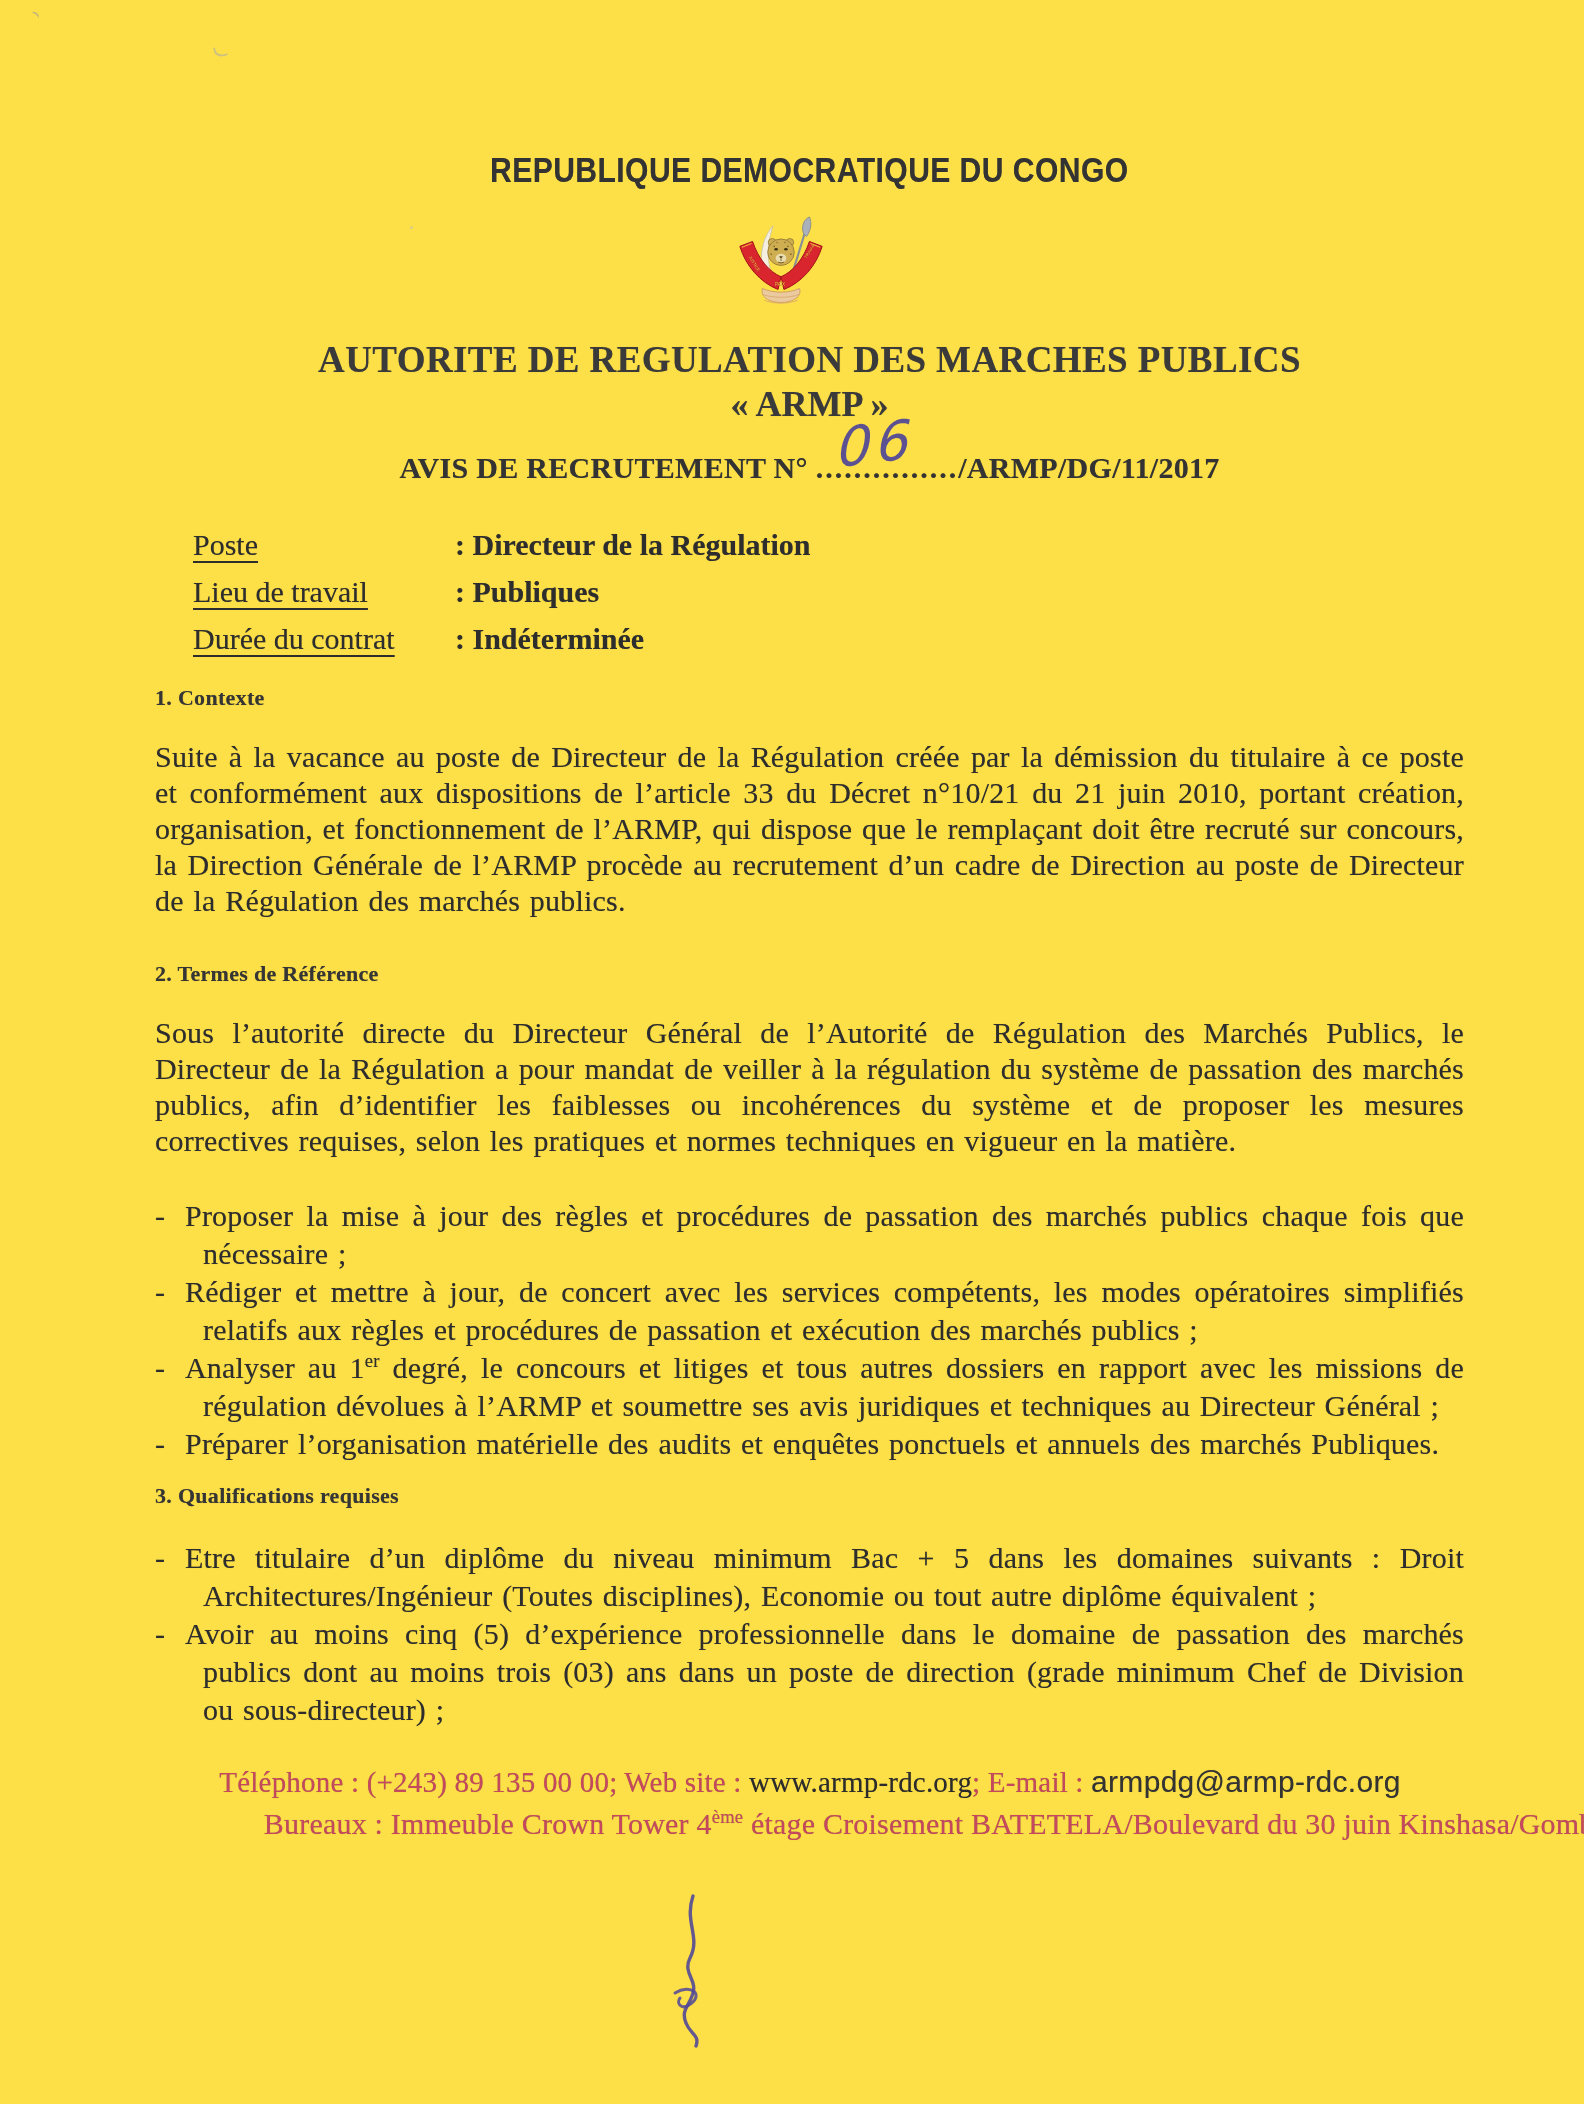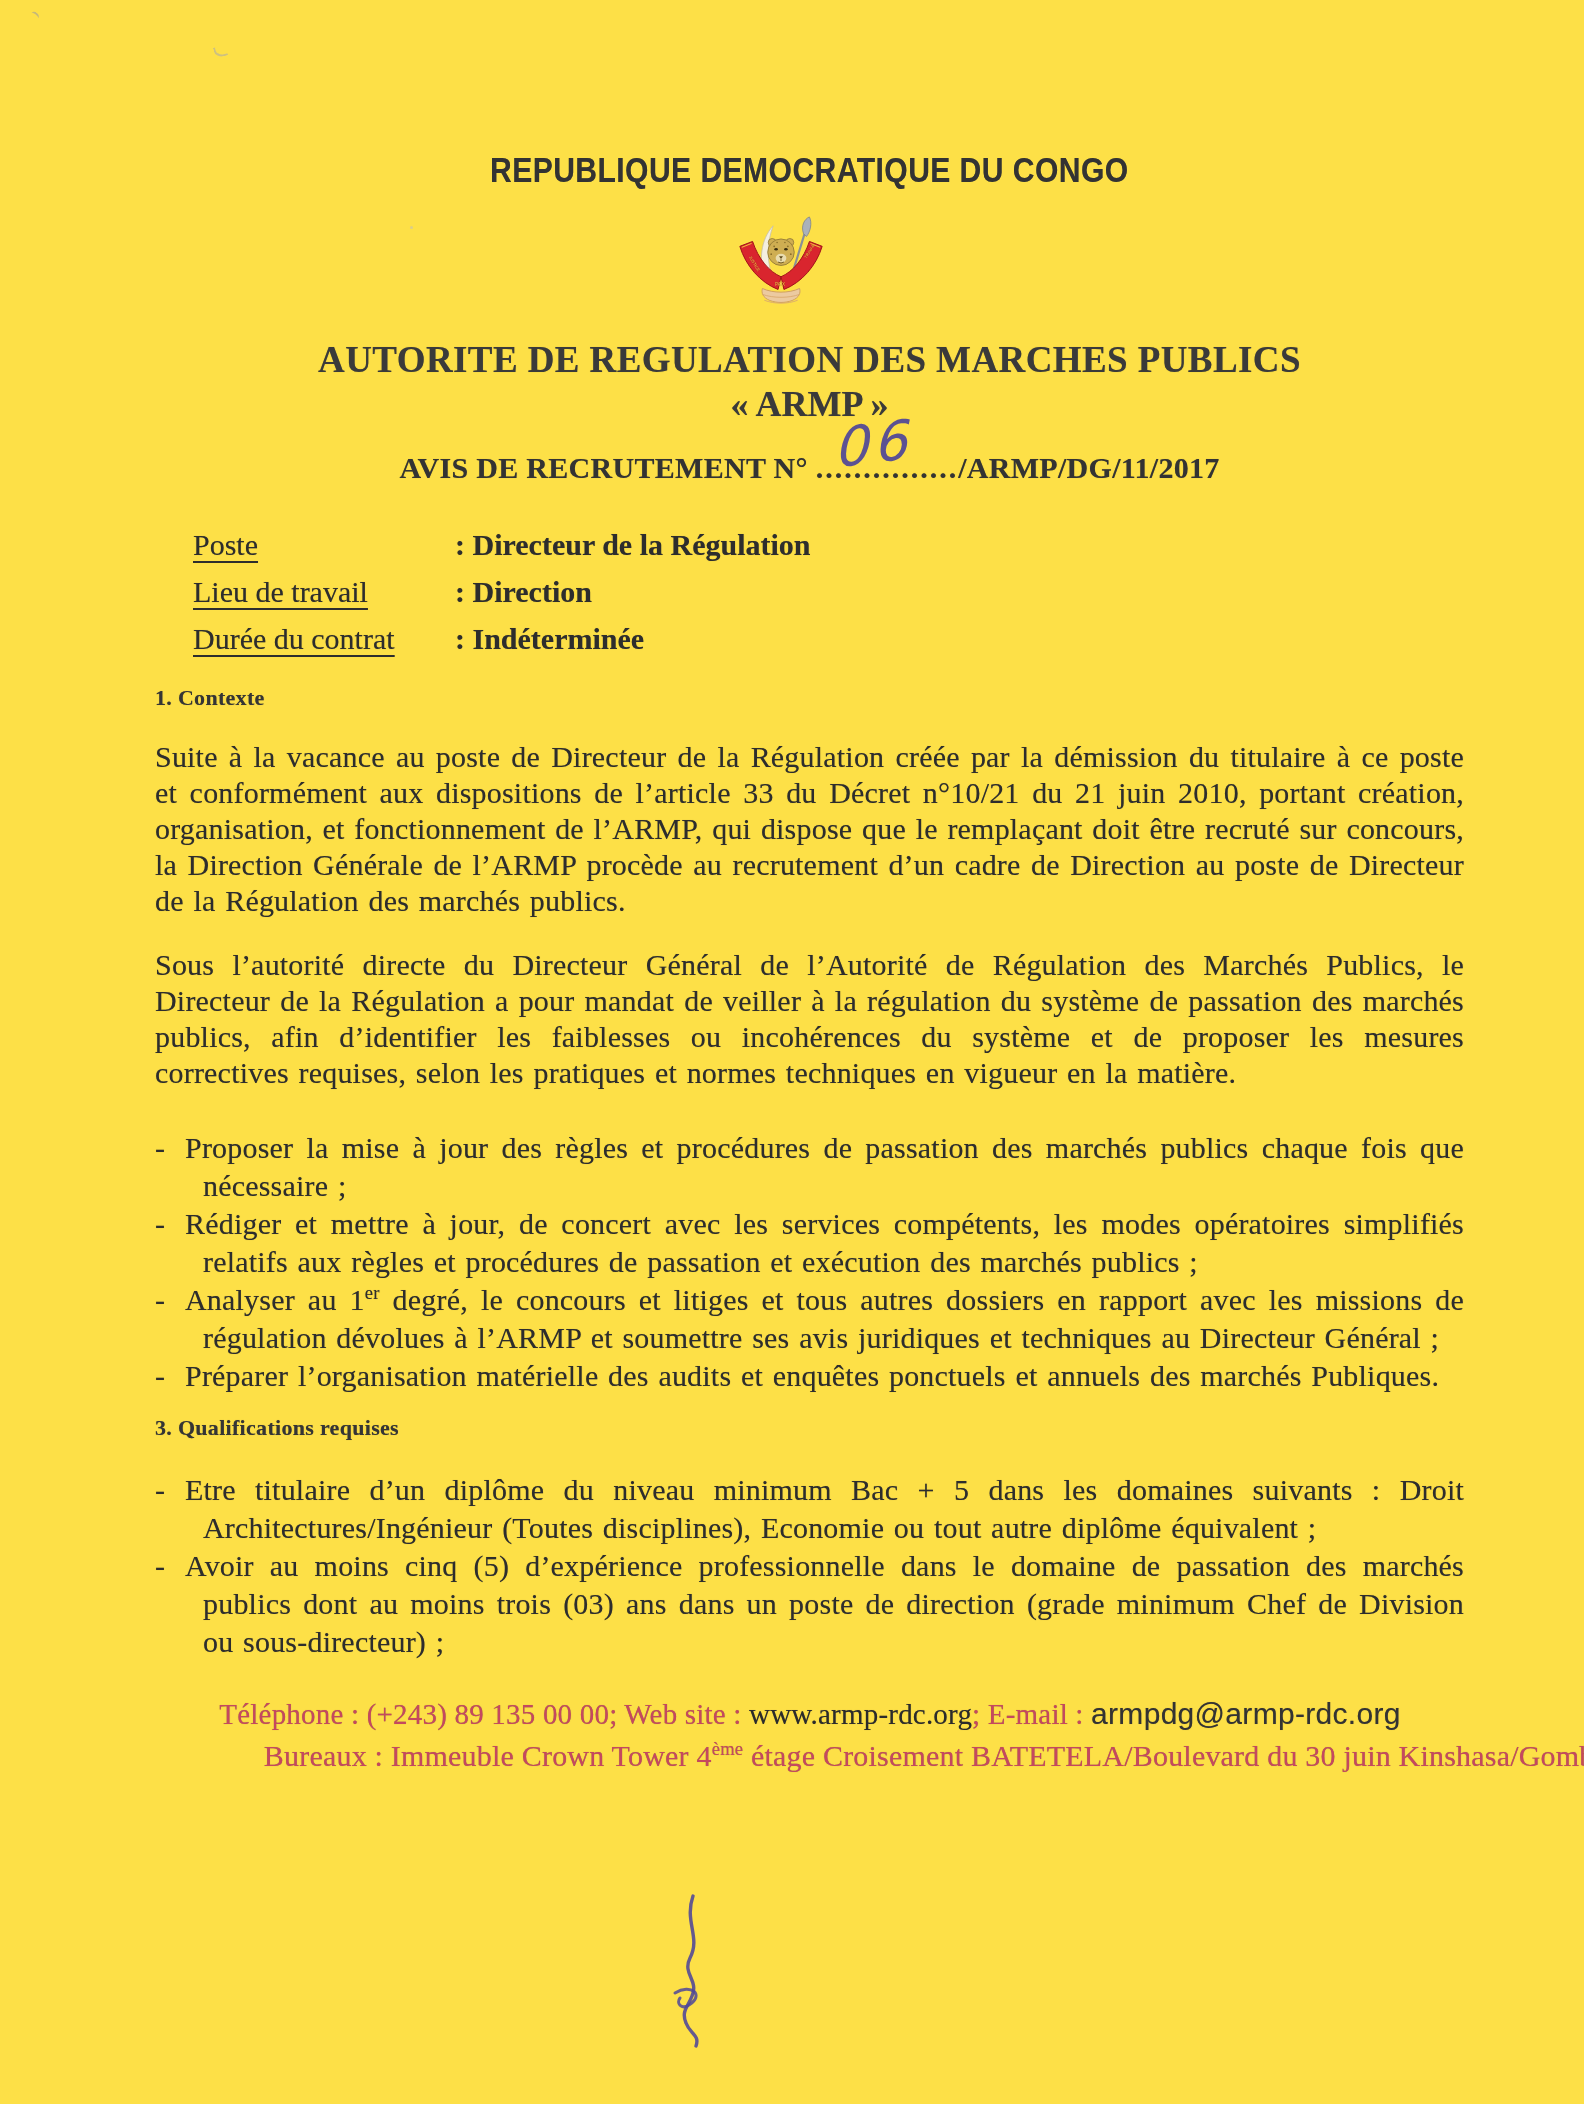--- a/index.html
+++ b/index.html
@@ -151,30 +151,31 @@
 
   <div class="notice-line">
     <span>AVIS DE RECRUTEMENT N° </span><span class="dots-wrap"><span>...............</span><span class="hand-number">06</span></span><span>/ARMP/DG/11/2017</span>
   </div>
 
   <div class="details">
     <div class="detail-row">
       <span class="dlabel"><span class="du">Poste</span></span><span class="dvalue">: Directeur de la Régulation</span>
     </div>
     <div class="detail-row">
-      <span class="dlabel"><span class="du">Lieu de travail</span></span><span class="dvalue">: Direction</span>
+      <span class="dlabel"><span class="du">Lieu de travail</span></span><span class="dvalue">: Publiques</span>
     </div>
     <div class="detail-row">
       <span class="dlabel"><span class="du">Durée du contrat</span></span><span class="dvalue">: Indéterminée</span>
     </div>
   </div>
 
   <div class="sec-title sec1">1. Contexte</div>
   <div class="para">Suite à la vacance au poste de Directeur de la Régulation créée par la démission du titulaire à ce poste et conformément aux dispositions de l’article 33 du Décret n°10/21 du 21 juin 2010, portant création, organisation, et fonctionnement de l’ARMP, qui dispose que le remplaçant doit être recruté sur concours, la Direction Générale de l’ARMP procède au recrutement d’un cadre de Direction au poste de Directeur de la Régulation des marchés publics.</div>
 
+  <div class="sec-title sec2">2. Termes de Référence</div>
   <div class="para">Sous l’autorité directe du Directeur Général de l’Autorité de Régulation des Marchés Publics, le Directeur de la Régulation a pour mandat de veiller à la régulation du système de passation des marchés publics, afin d’identifier les faiblesses ou incohérences du système et de proposer les mesures correctives requises, selon les pratiques et normes techniques en vigueur en la matière.</div>
 
   <ul class="dashlist">
     <li><span class="dash">-</span><span>Proposer la mise à jour des règles et procédures de passation des marchés publics chaque fois que nécessaire ;</span><sup></sup><span></span></li>
     <li><span class="dash">-</span><span>Rédiger et mettre à jour, de concert avec les services compétents, les modes opératoires simplifiés relatifs aux règles et procédures de passation et exécution des marchés publics ;</span><sup></sup><span></span></li>
     <li><span class="dash">-</span><span>Analyser au 1</span><sup>er</sup><span> degré, le concours et litiges et tous autres dossiers en rapport avec les missions de régulation dévolues à l’ARMP et soumettre ses avis juridiques et techniques au Directeur Général ;</span></li>
     <li><span class="dash">-</span><span>Préparer l’organisation matérielle des audits et enquêtes ponctuels et annuels des marchés Publiques.</span><sup></sup><span></span></li>
   </ul>
 
   <div class="sec-title sec3">3. Qualifications requises</div>

